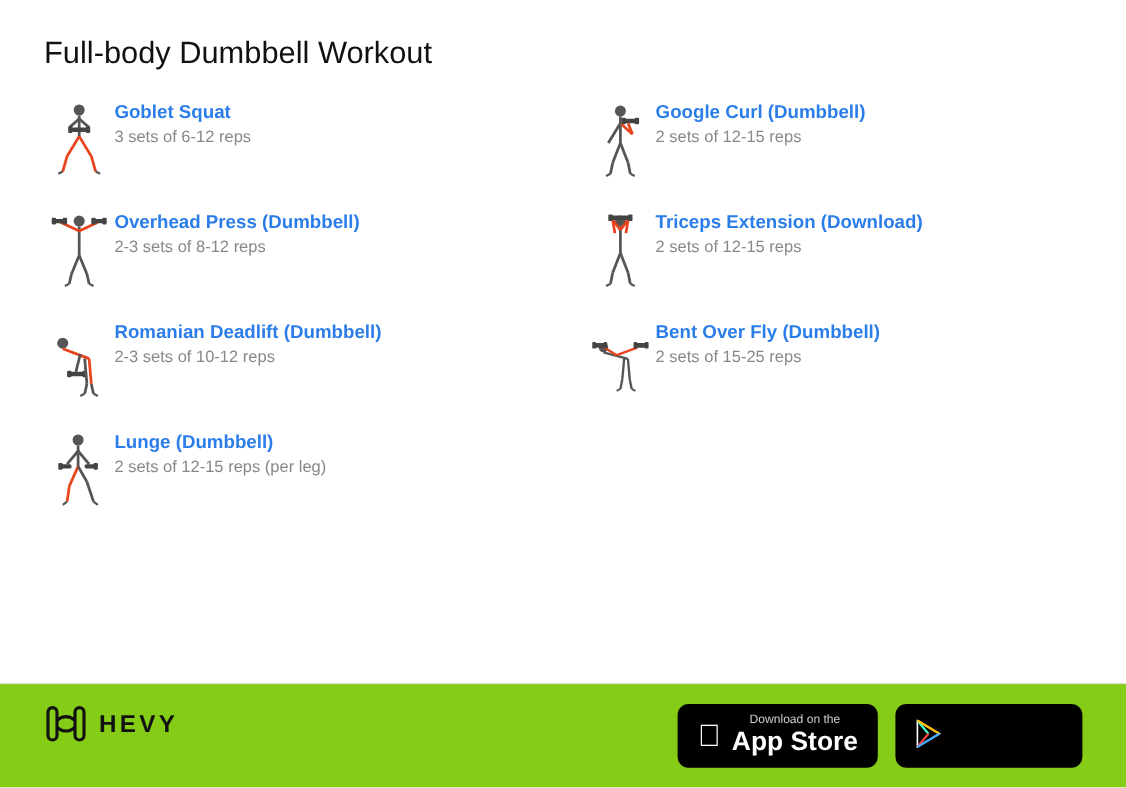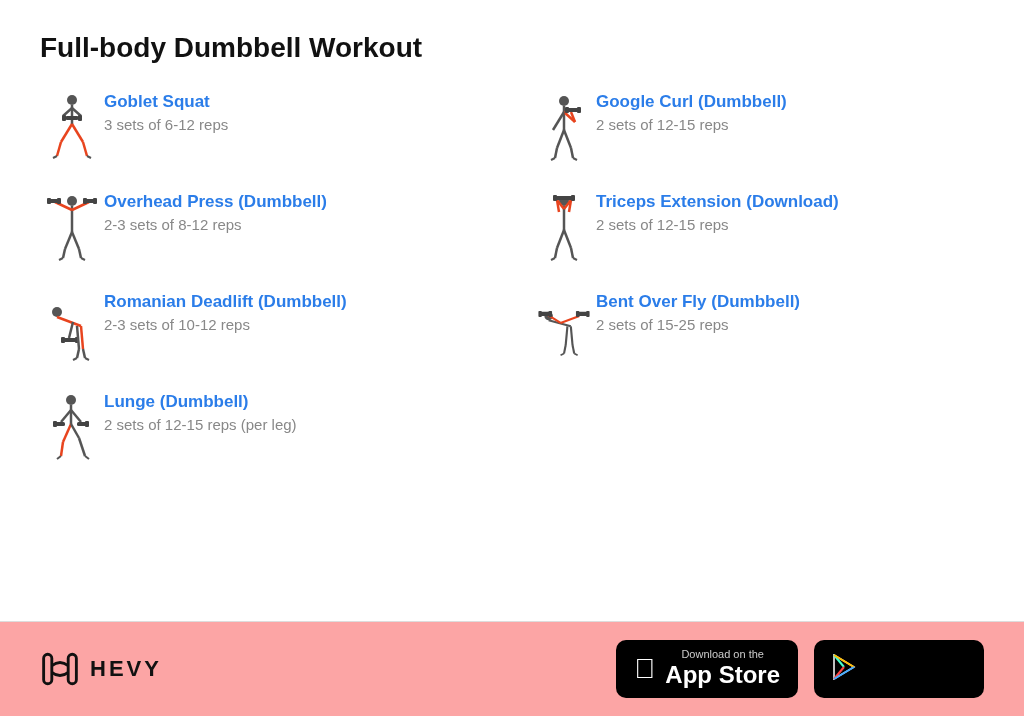--- a/index.html
+++ b/index.html
@@ -12,21 +12,21 @@
       flex-direction: column;
     }
 
     .main-content {
       flex: 1;
       padding: 32px 40px 20px 40px;
     }
 
     .page-title {
       font-size: 28px;
-      font-weight: 700;
+      font-weight: 400;
       color: #111;
       margin-bottom: 28px;
     }
 
     .workout-grid {
       display: grid;
       grid-template-columns: 1fr 1fr;
       gap: 0 40px;
     }
 
@@ -65,23 +65,23 @@
 
     .exercise-sets {
       font-size: 15px;
       color: #888;
     }
 
     .footer {
       border-top: 1px solid #ddd;
       padding: 18px 40px;
       display: flex;
-      align-items: center;
+      align-items: flex-start;
       justify-content: space-between;
-      background: #fca5a5;
+      background: #84cc16;
     }
 
     .hevy-logo {
       display: flex;
       align-items: center;
       gap: 10px;
     }
 
     .hevy-logo-icon {
       width: 40px;

